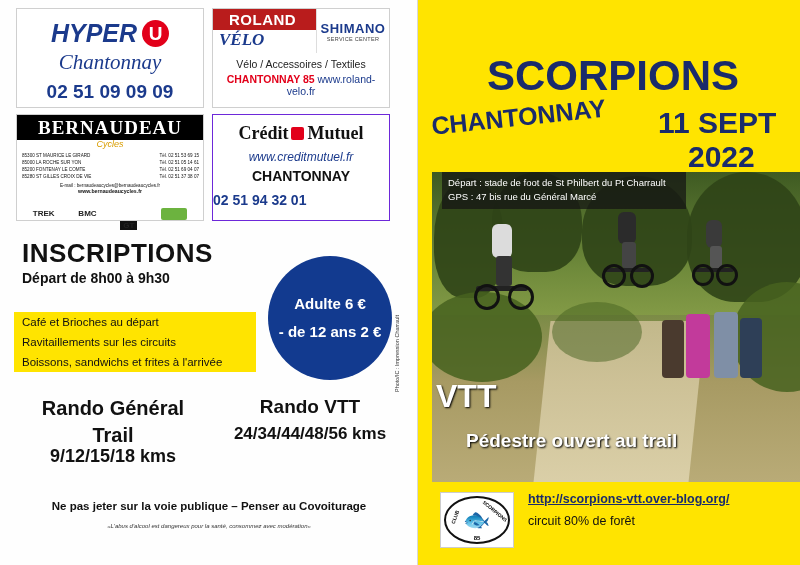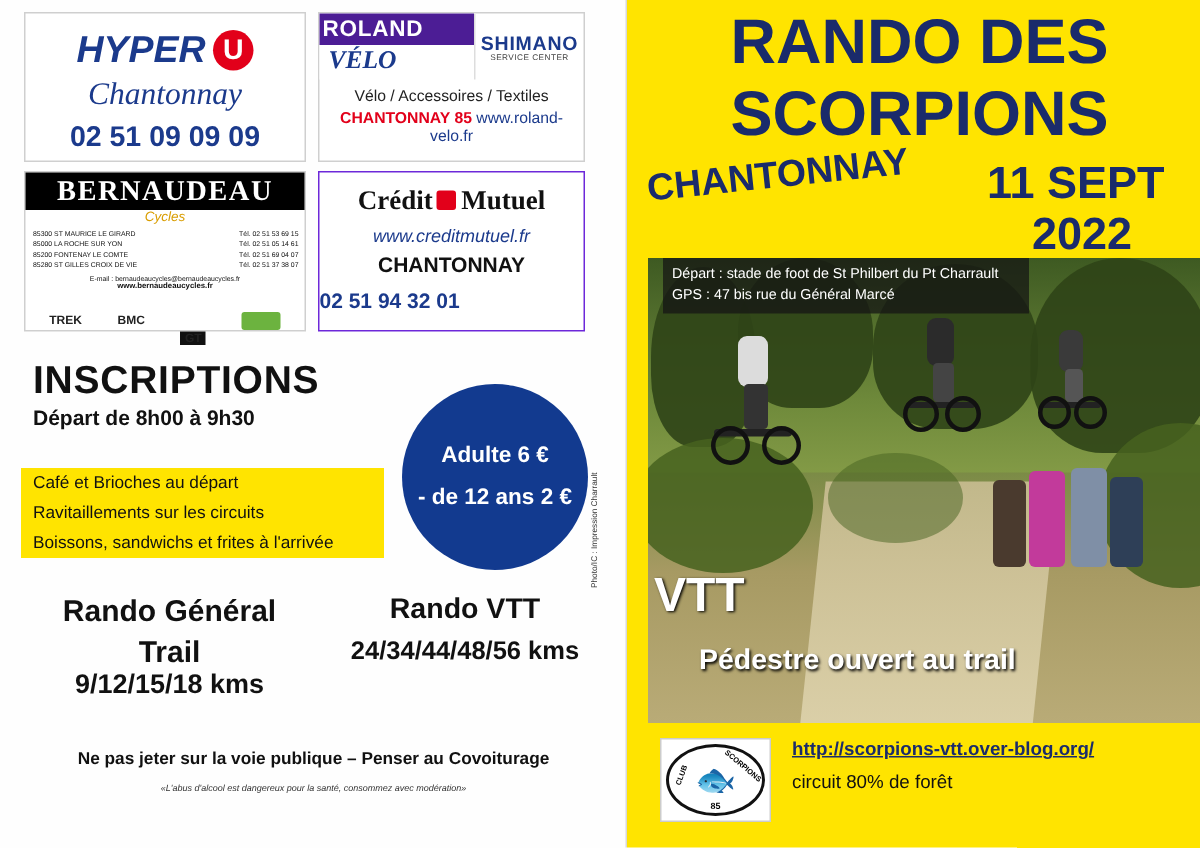--- a/index.html
+++ b/index.html
@@ -24,21 +24,21 @@
   .hyperu-line { display:flex; align-items:center; justify-content:center; margin-top:10px; }
   .hyperu-text { font-family:"Liberation Sans", sans-serif; font-weight:bold; font-size:25px; color:#1b3a8c; letter-spacing:0px; font-style:italic; }
   .hyperu-u { display:inline-block; width:27px; height:27px; border-radius:50%; background:#e2001a; color:#fff; font-weight:bold; font-size:19px; text-align:center; line-height:27px; margin-left:5px; font-style:normal; }
   .hyperu-sub { text-align:center; font-size:21px; color:#1b3a8c; font-style:italic; font-family:"Liberation Serif", serif; margin-top:2px; }
   .hyperu-tel { text-align:center; font-size:19px; color:#1b3a8c; font-weight:bold; margin-top:6px; }
 
   
   .roland { left:212px; top:8px; width:178px; height:100px; border:1px solid #cfcfcf; }
   .roland-top { display:flex; height:44px; }
   .roland-left { flex:0 0 104px; background:#fff; position:relative; border-right:1px solid #ddd; }
-  .roland-band { background:#4c1d95; color:#fff; font-weight:bold; font-size:15px; padding:2px 2px; letter-spacing:0.5px; font-family:"Liberation Sans", sans-serif; }
+  .roland-band { background:#b91c1c; color:#fff; font-weight:bold; font-size:15px; padding:2px 16px; letter-spacing:0.5px; font-family:"Liberation Sans", sans-serif; }
   .roland-velo { color:#1b3a8c; font-style:italic; font-weight:bold; font-size:17px; padding-left:6px; font-family:"Liberation Serif", serif; }
   .roland-right { flex:1; display:flex; flex-direction:column; align-items:center; justify-content:center; }
   .shimano { color:#1b3a8c; font-weight:bold; font-size:13px; letter-spacing:0.5px; }
   .shimano-sub { color:#444; font-size:5.5px; letter-spacing:0.3px; }
   .roland-mid { text-align:center; font-size:10.5px; color:#222; padding-top:5px; }
   .roland-bot { text-align:center; font-size:10.5px; padding-top:3px; }
   .roland-bot b { color:#e2001a; }
   .roland-url { color:#1b3a8c; }
 
   
@@ -221,21 +221,20 @@
     <div class="rando-vtt-km">24/34/44/48/56 kms</div>
 
     <div class="footer-note">Ne pas jeter sur la voie publique – Penser au Covoiturage</div>
     <div class="footer-small">«L'abus d'alcool est dangereux pour la santé, consommez avec modération»</div>
   </div>
 
   <div class="divider"></div>
 
   <div class="right-panel">
 
-    <div class="title1">RANDO DES</div>
     <div class="title2">SCORPIONS</div>
     <div class="city">CHANTONNAY</div>
     <div class="date1">11 SEPT</div>
     <div class="date2">2022</div>
 
     <div class="photo">
       <div class="photo-sky"></div>
       <div class="photo-ground"></div>
       <div class="trail"></div>
 

